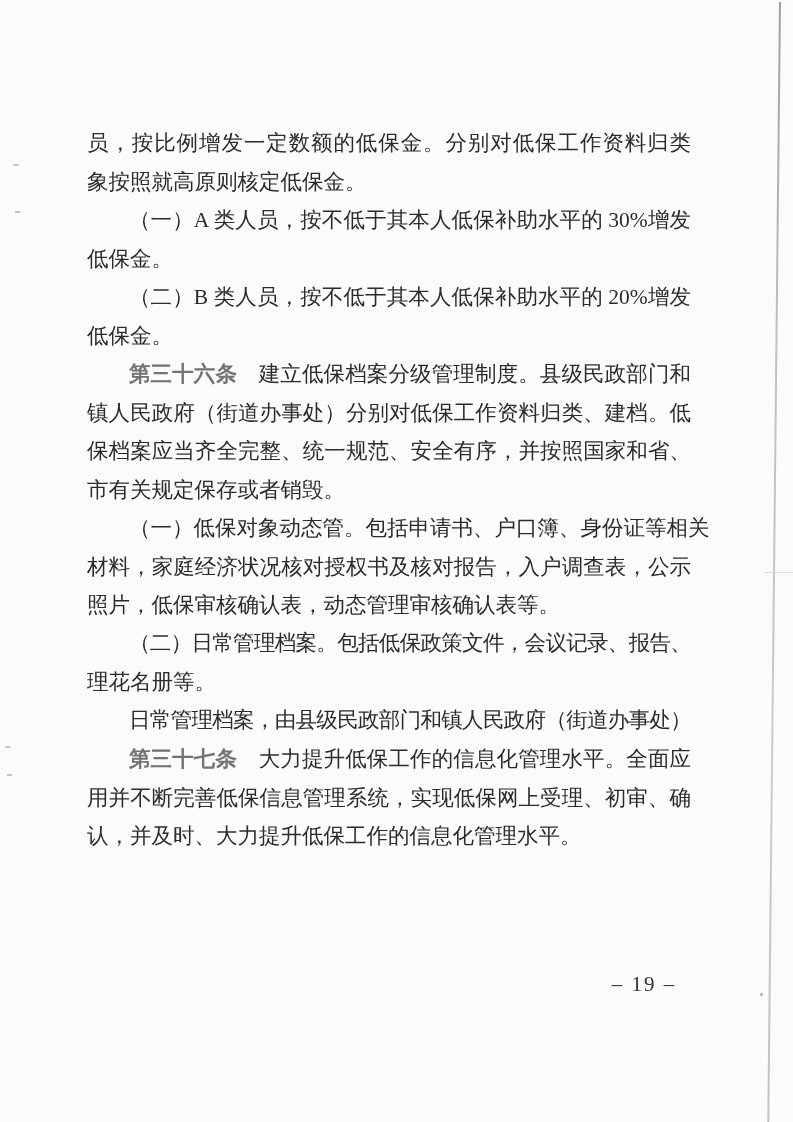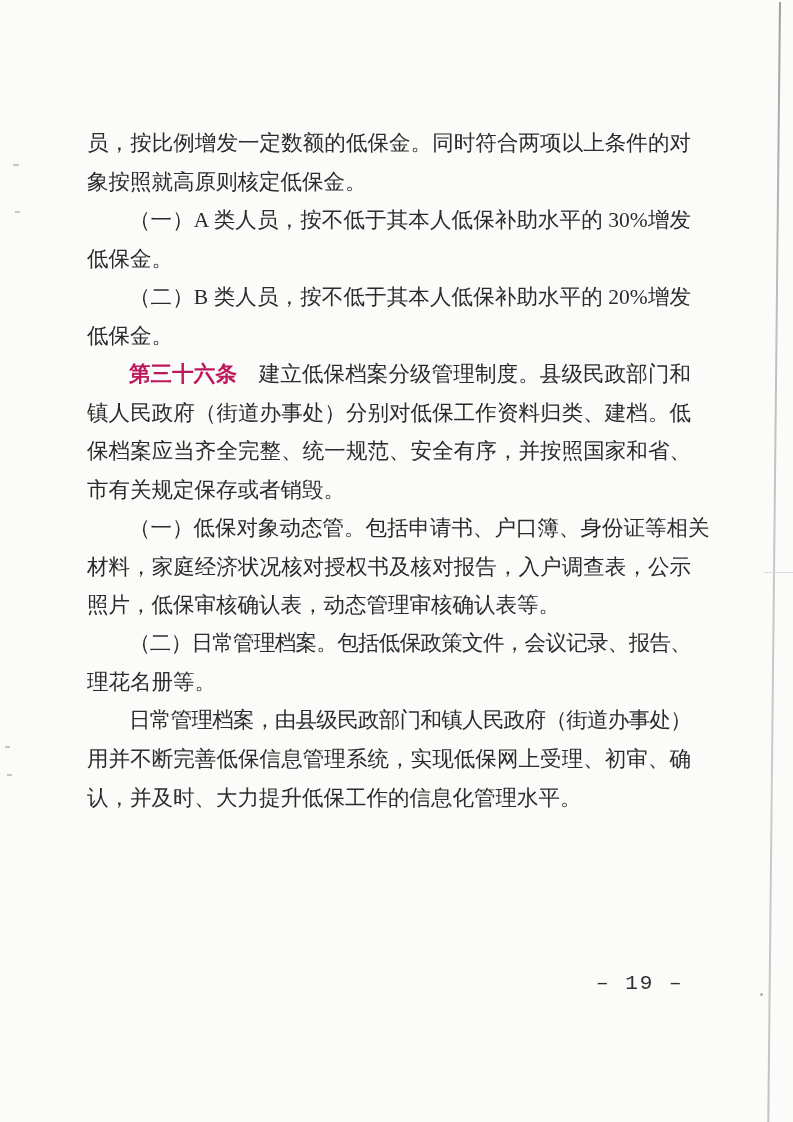--- a/index.html
+++ b/index.html
@@ -30,33 +30,33 @@
   .line {
     height: 38.5px;
     white-space: nowrap;
     text-align: justify;
     text-align-last: left;
     overflow: visible;
   }
   .line.justify { text-align-last: justify; }
   .line.indent  { padding-left: 42px; }
   .line.tight   { letter-spacing: -0.8px; font-family: Liberation Mono, monospace; }
-  .line .bold   { font-weight: bold; color: #be185d; }
+  .line .bold   { font-weight: bold; color: #737373; }
   .line .regular{ font-weight: normal; }
   
   .page-number {
     position: absolute;
     left: 596px;
     top: 972px;
     width: 96px;
-    text-align: left;
+    text-align: center;
     font-size: 21px;
     letter-spacing: 2px;
     color: #2e2e2e;
-    font-family: Liberation Mono, monospace;
+    font-family: Liberation Serif, serif;
   }
   
   .edge-line {
     position: absolute;
     left: 779px;
     top: 2px;
     width: 2px;
     height: 1122px;
     background: linear-gradient(to bottom, #8f8f8f 0%, #b5b5b5 30%, #c3c3c3 70%, #b8b8b8 100%);
     transform: rotate(0.6deg);
@@ -84,36 +84,37 @@
     left: 760px; top: 993px; width: 3px; height: 3px;
     border-radius: 50%; background: #8a8a8a;
   }
 </style>
 </head>
 <body>
 
 <div class="page">
 
   <div class="doc-body">
-      <div class="line justify"><span class="regular">员，按比例增发一定数额的低保金。同时符合两项以上条件的对</span></div>
+      <div class="line justify"><span class="regular">员，按比例增发一定数额的低保金。分别对低保工作资料归类</span></div>
       <div class="line"><span class="regular">象按照就高原则核定低保金。</span></div>
       <div class="line indent justify"><span class="regular">（一）A 类人员，按不低于其本人低保补助水平的 30%增发</span></div>
       <div class="line"><span class="regular">低保金。</span></div>
       <div class="line indent justify"><span class="regular">（二）B 类人员，按不低于其本人低保补助水平的 20%增发</span></div>
       <div class="line"><span class="regular">低保金。</span></div>
       <div class="line indent justify"><span class="bold">第三十六条</span><span class="regular">　建立低保档案分级管理制度。县级民政部门和</span></div>
       <div class="line justify"><span class="regular">镇人民政府（街道办事处）分别对低保工作资料归类、建档。低</span></div>
       <div class="line justify"><span class="regular">保档案应当齐全完整、统一规范、安全有序，并按照国家和省、</span></div>
       <div class="line"><span class="regular">市有关规定保存或者销毁。</span></div>
       <div class="line indent justify"><span class="regular">（一）低保对象动态管。包括申请书、户口簿、身份证等相关</span></div>
       <div class="line justify"><span class="regular">材料，家庭经济状况核对授权书及核对报告，入户调查表，公示</span></div>
       <div class="line"><span class="regular">照片，低保审核确认表，动态管理审核确认表等。</span></div>
       <div class="line indent justify tight"><span class="regular">（二）日常管理档案。包括低保政策文件，会议记录、报告、</span></div>
       <div class="line"><span class="regular">理花名册等。</span></div>
       <div class="line indent justify tight"><span class="regular">日常管理档案，由县级民政部门和镇人民政府（街道办事处）</span></div>
+      <div class="line indent justify"><span class="bold">第三十七条</span><span class="regular">　大力提升低保工作的信息化管理水平。全面应</span></div>
       <div class="line justify"><span class="regular">用并不断完善低保信息管理系统，实现低保网上受理、初审、确</span></div>
       <div class="line"><span class="regular">认，并及时、大力提升低保工作的信息化管理水平。</span></div>
     </div>
 
   <div class="page-number">– 19 –</div>
 
   <div class="edge-line"></div>
   <div class="edge-tick"></div>
   <div class="speck speck-1"></div>
   <div class="speck speck-2"></div>

